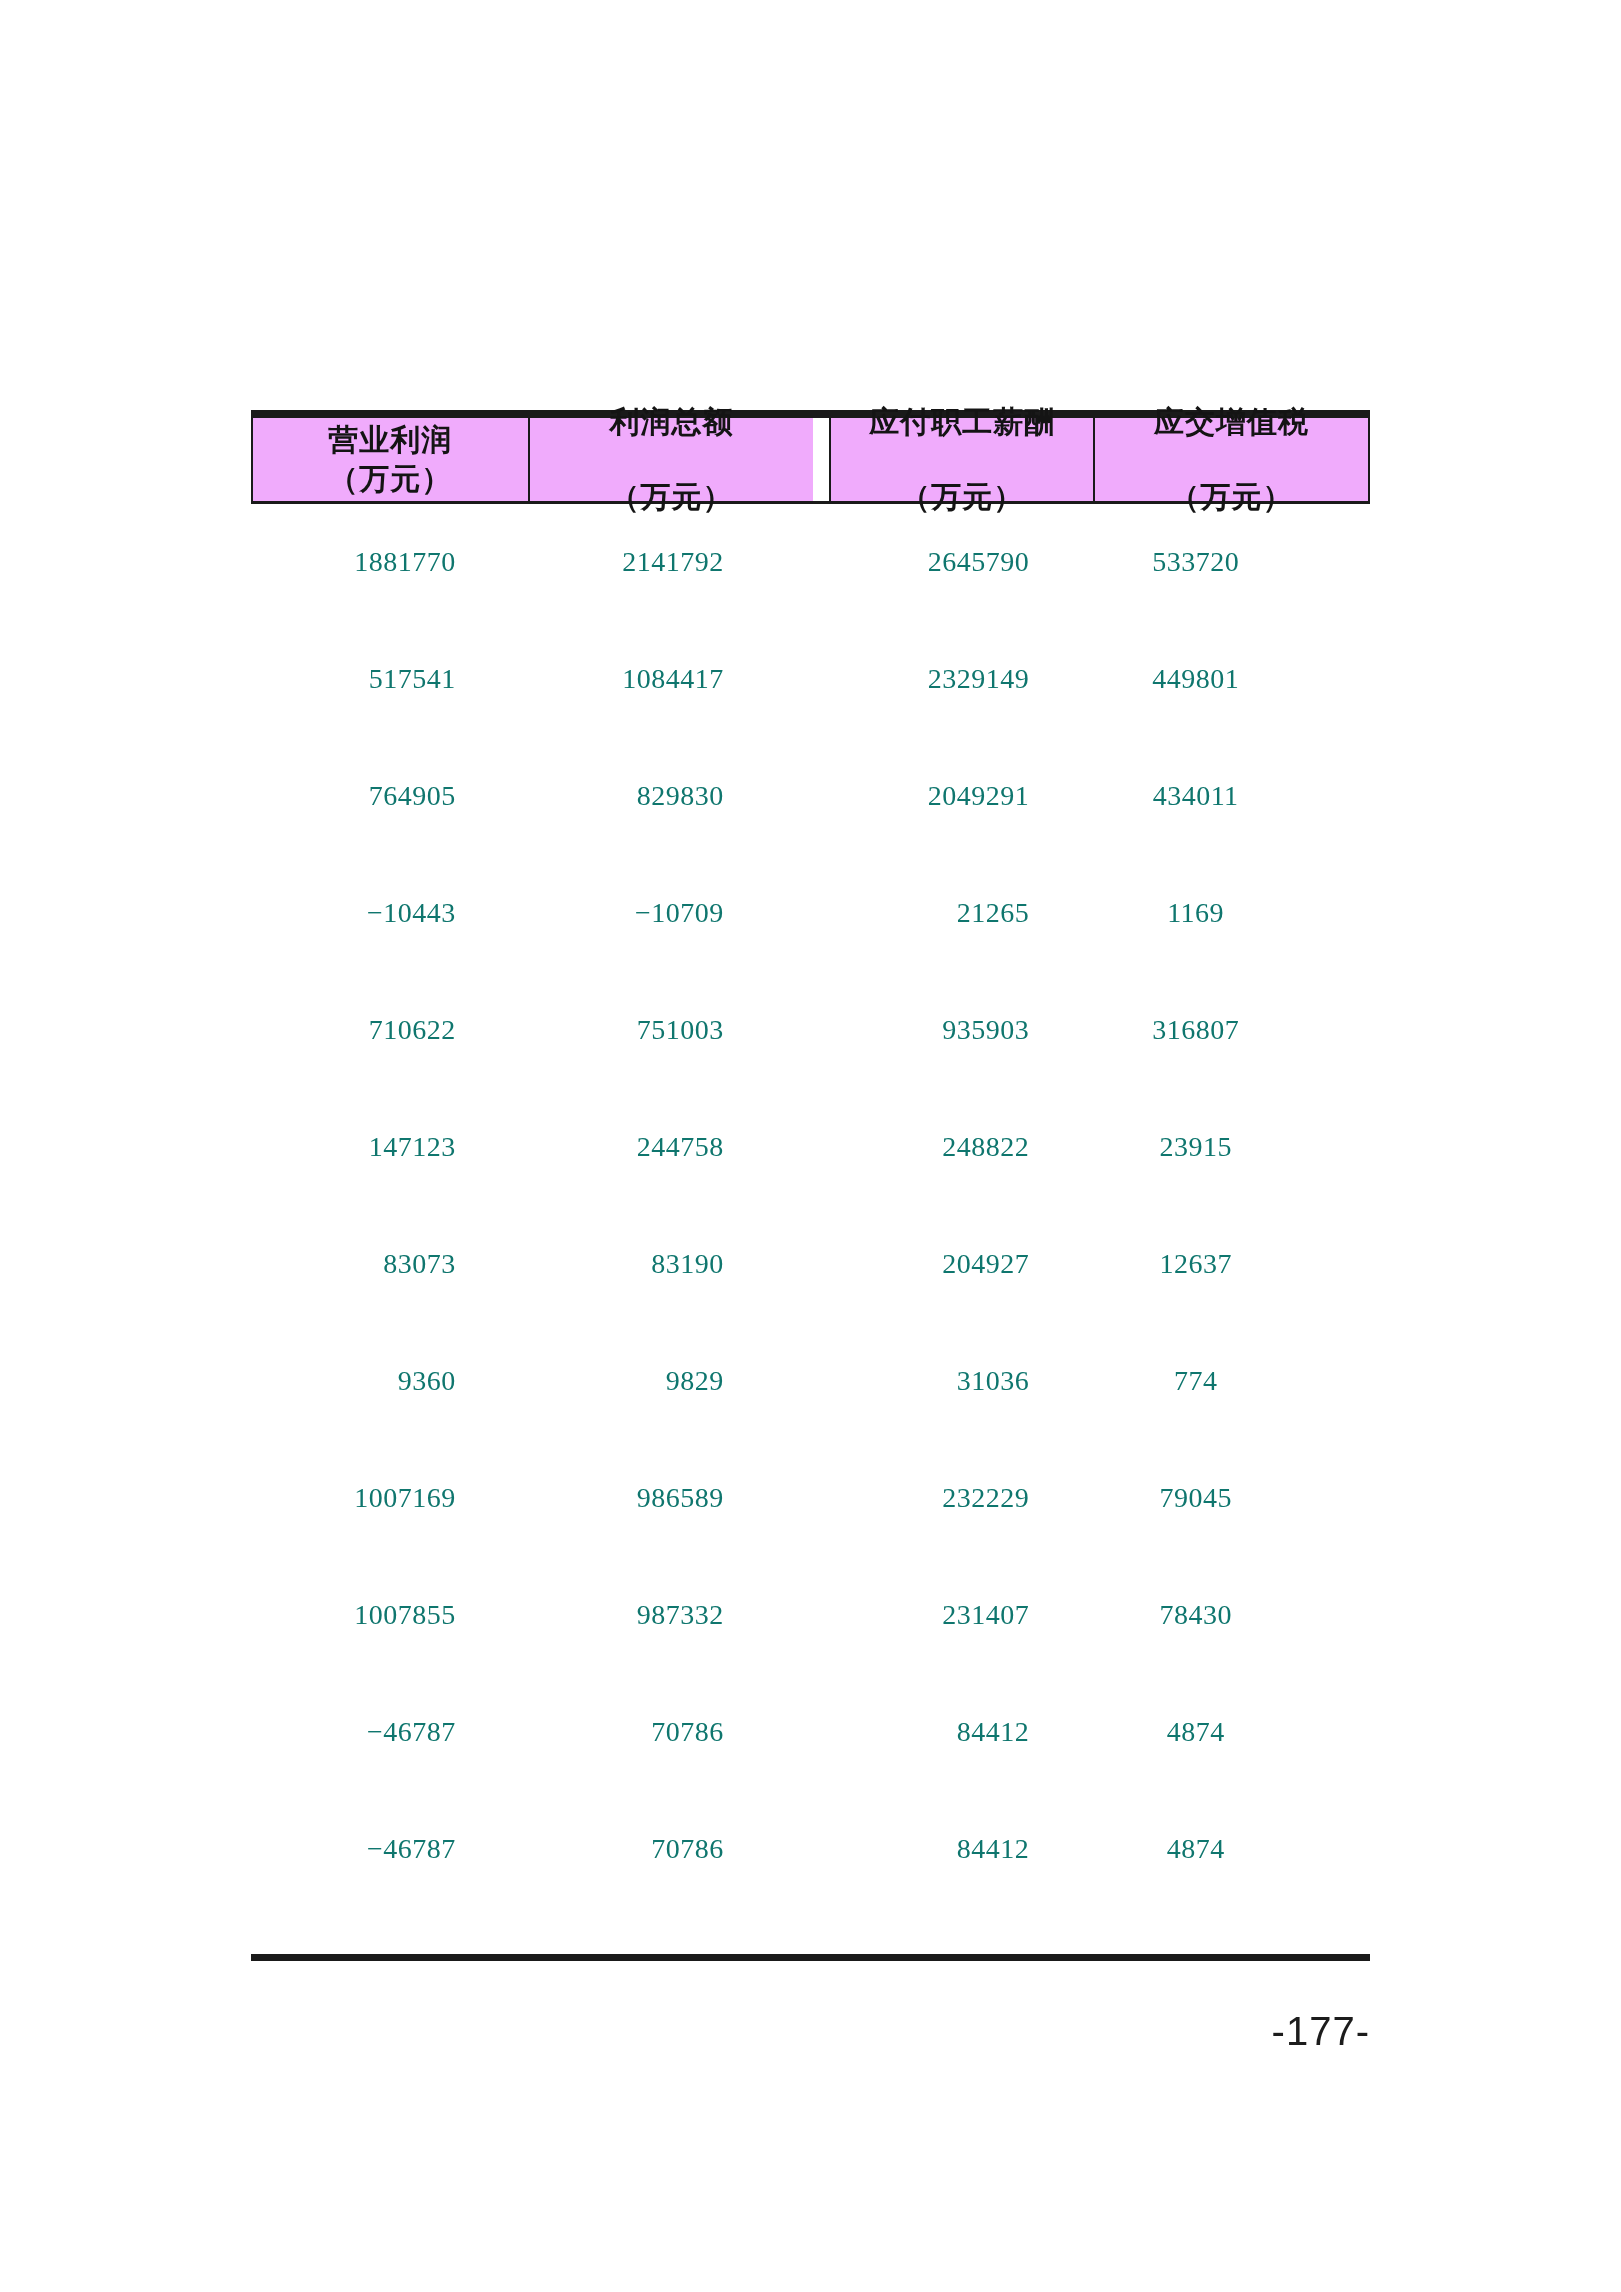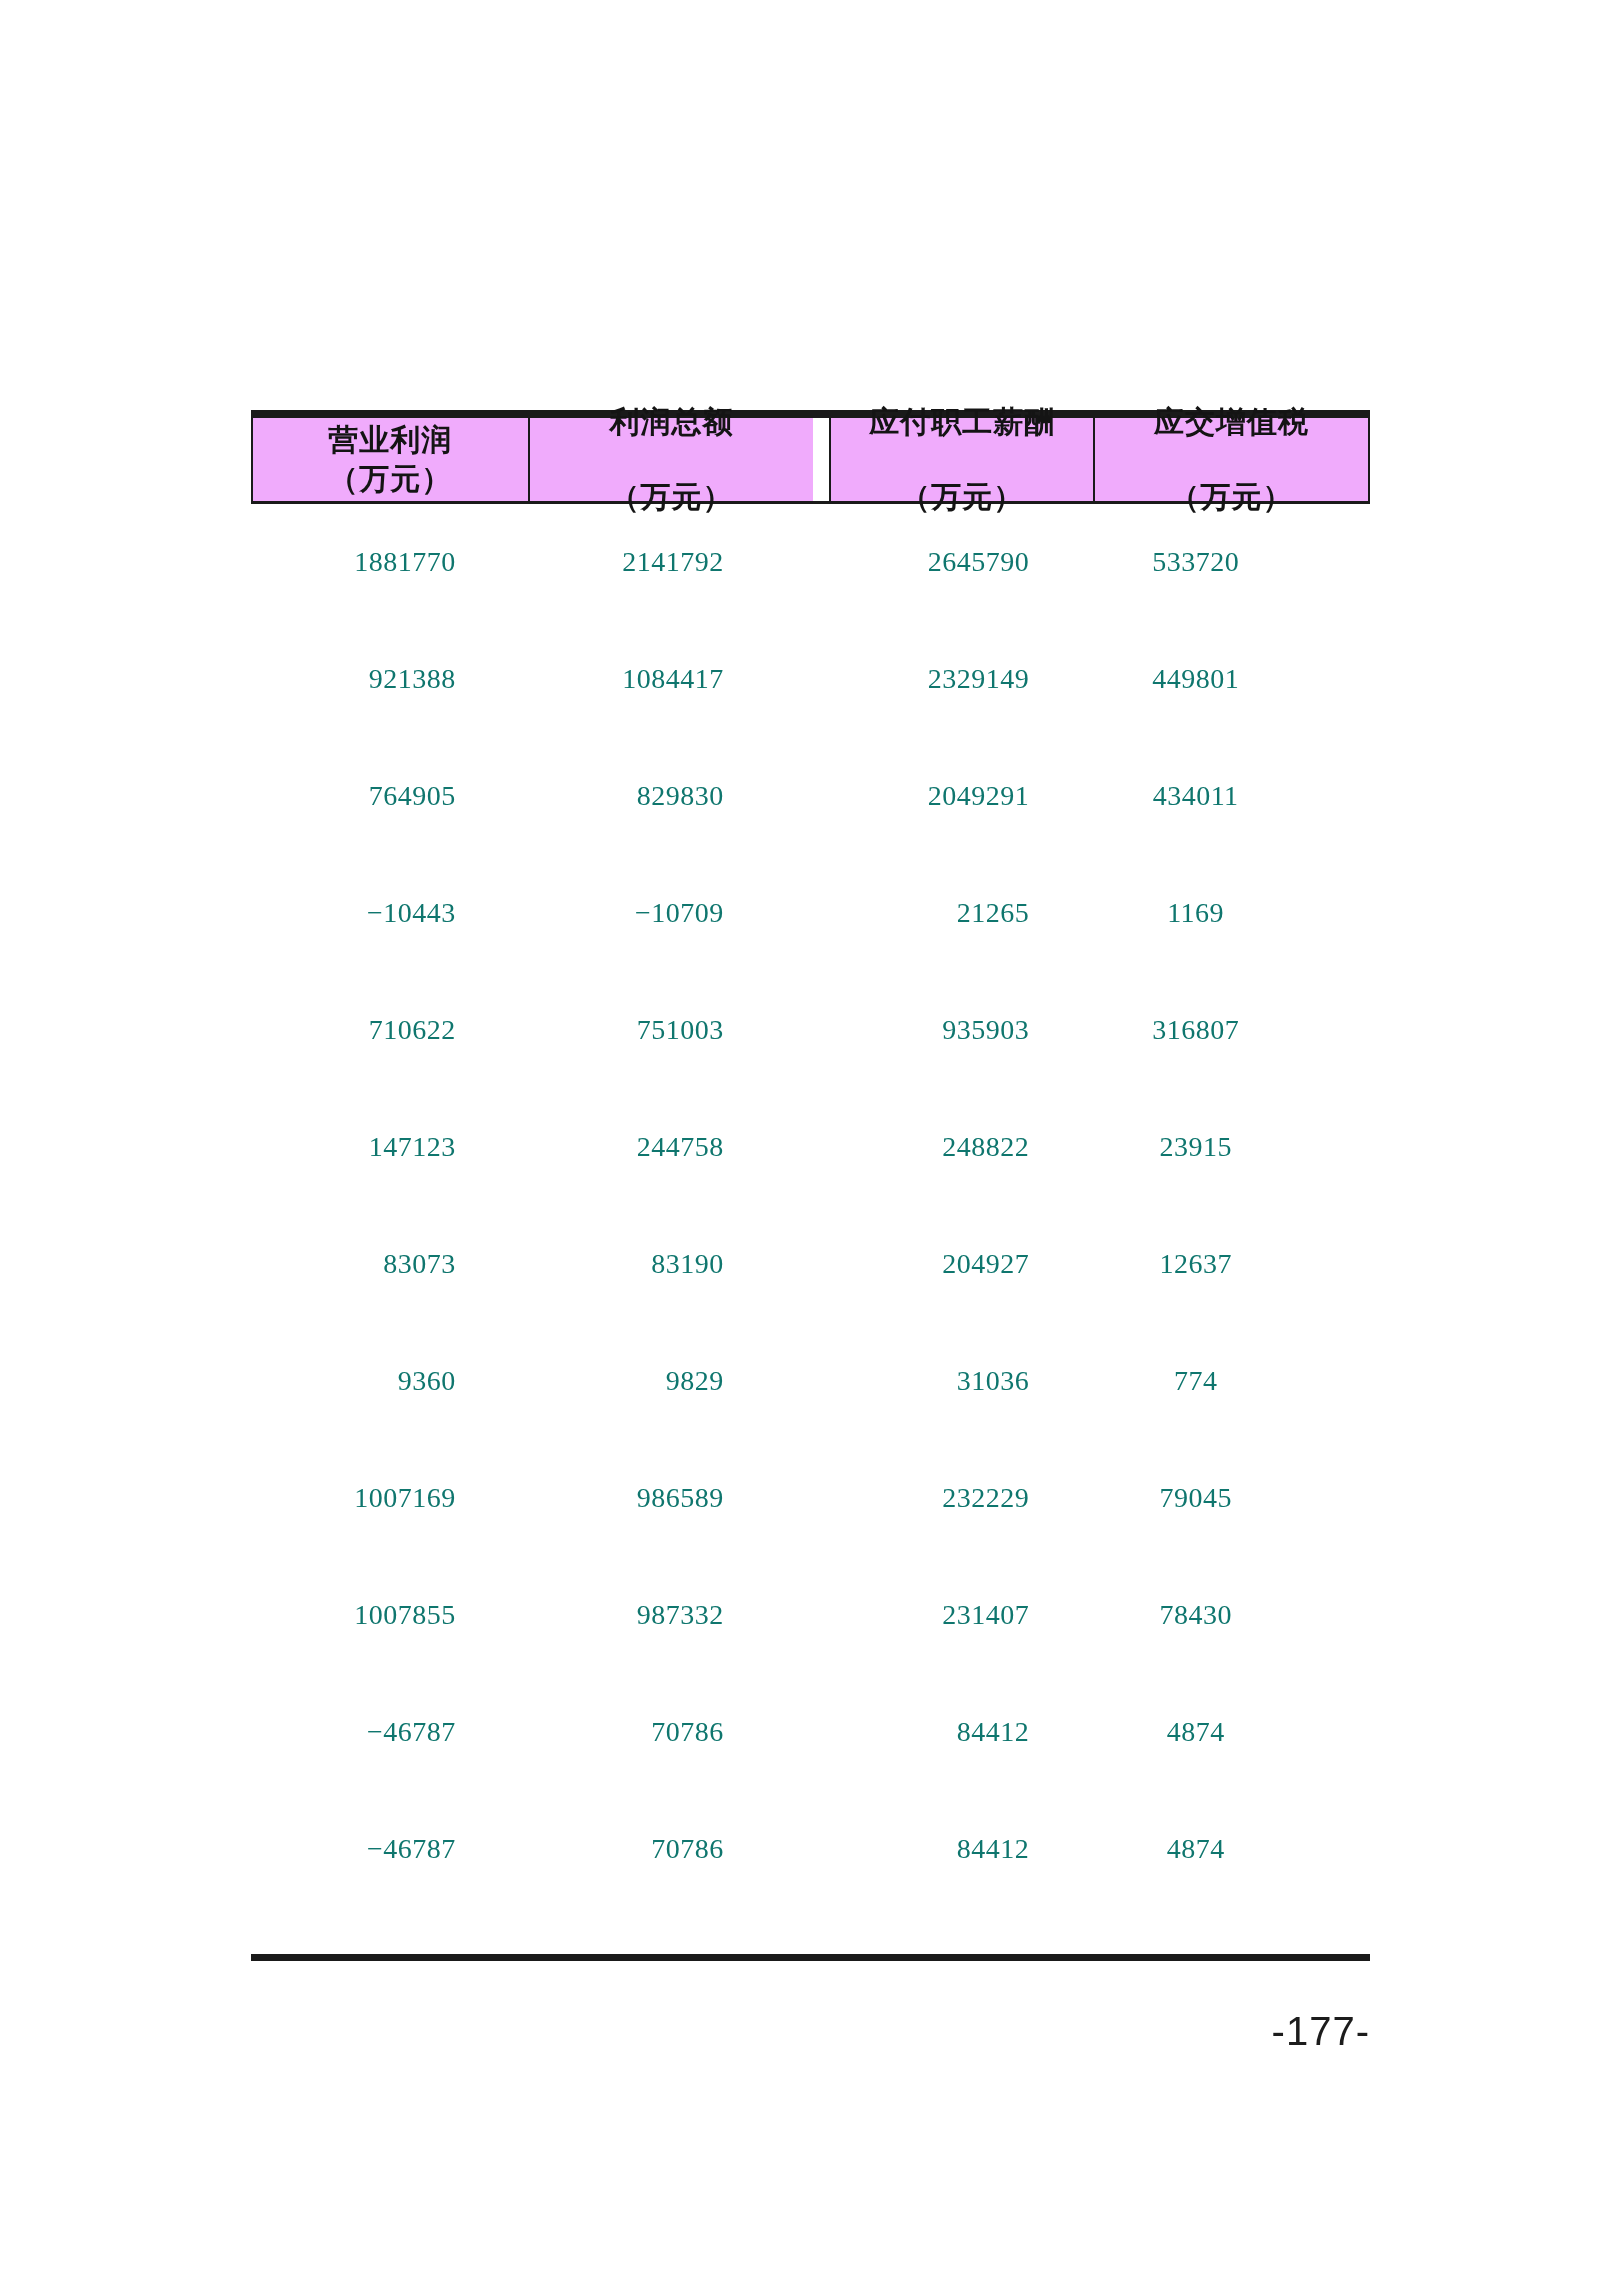--- a/index.html
+++ b/index.html
@@ -100,21 +100,21 @@
   </div>
 
   <div>
     <div class="data-row">
       <div class="data-cell col-1">1881770</div>
       <div class="data-cell col-2">2141792</div>
       <div class="data-cell col-3">2645790</div>
       <div class="data-cell col-4">533720</div>
     </div>
     <div class="data-row">
-      <div class="data-cell col-1">921388</div>
+      <div class="data-cell col-1">517541</div>
       <div class="data-cell col-2">1084417</div>
       <div class="data-cell col-3">2329149</div>
       <div class="data-cell col-4">449801</div>
     </div>
     <div class="data-row">
       <div class="data-cell col-1">764905</div>
       <div class="data-cell col-2">829830</div>
       <div class="data-cell col-3">2049291</div>
       <div class="data-cell col-4">434011</div>
     </div>

